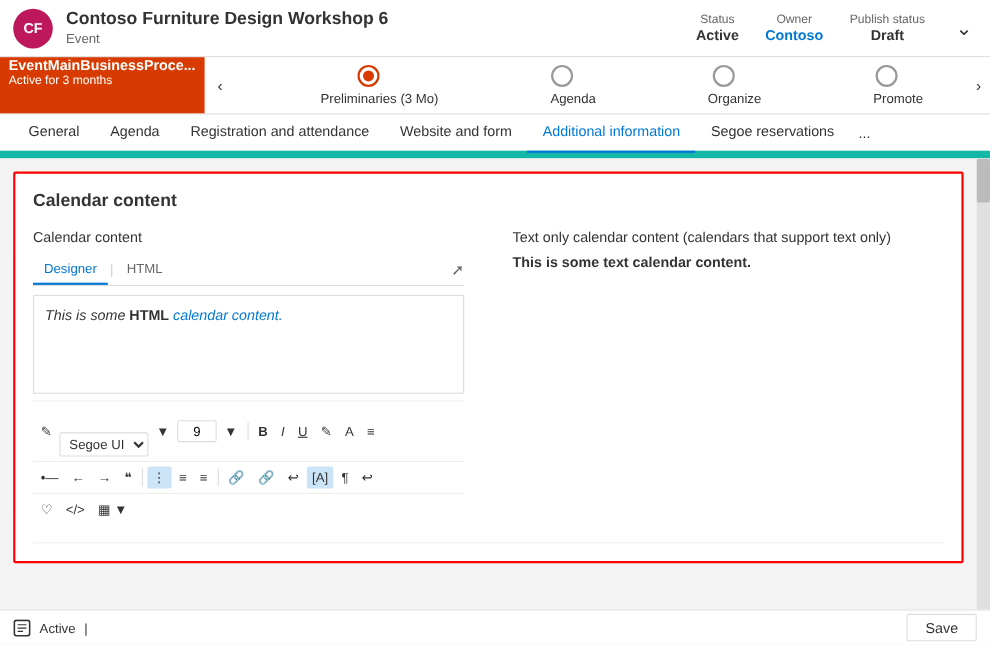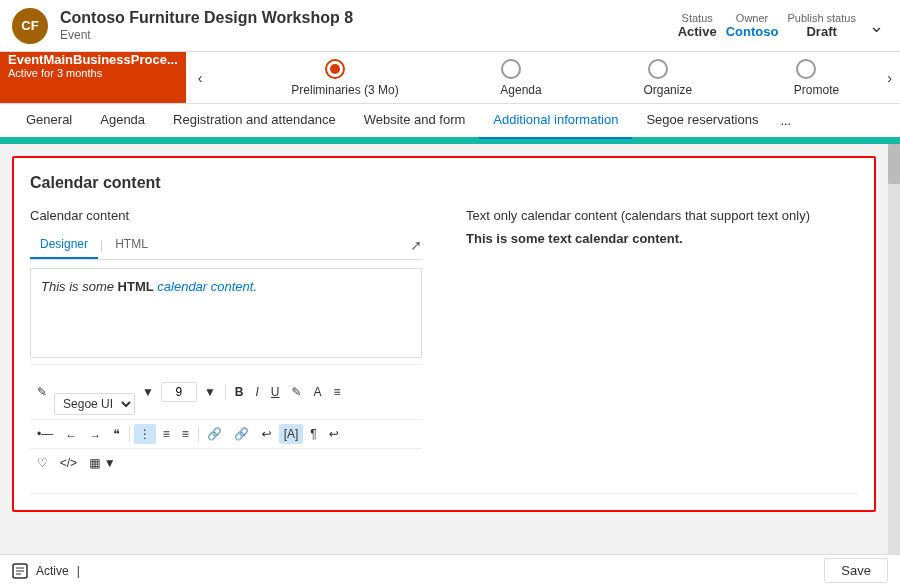--- a/index.html
+++ b/index.html
@@ -1,24 +1,24 @@
 <!DOCTYPE html>
 <html><head>
   <meta charset="utf-8">
   <style>
     * { box-sizing: border-box; margin: 0; padding: 0; }
     body { font-family: 'Segoe UI', sans-serif; font-size: 13px; background: #f3f3f3; color: #333; width: 900px; height: 586px; overflow: hidden; display: flex; flex-direction: column; }
 
     
     .header { background: white; display: flex; align-items: center; padding: 8px 12px; border-bottom: 1px solid #ddd; height: 52px; }
-    .avatar { width: 36px; height: 36px; background: #a16207; border-radius: 50%; display: flex; align-items: center; justify-content: center; color: white; font-weight: bold; font-size: 13px; margin-right: 12px; flex-shrink: 0; }
+    .avatar { width: 36px; height: 36px; background: #be185d; border-radius: 50%; display: flex; align-items: center; justify-content: center; color: white; font-weight: bold; font-size: 13px; margin-right: 12px; flex-shrink: 0; }
     .header-title { flex: 1; }
     .header-title h1 { font-size: 16px; font-weight: 600; color: #333; }
     .header-title span { font-size: 12px; color: #666; }
-    .header-right { display: flex; align-items: center; gap: 9px; justify-content: space-between; }
+    .header-right { display: flex; align-items: center; gap: 24px; justify-content: space-between; }
     .status-block { text-align: center; }
     .status-label { font-size: 11px; color: #666; }
     .status-value { font-size: 13px; font-weight: 600; color: #333; }
     .status-value.active { color: #333; }
     .status-value.owner { color: #0078d4; cursor: pointer; }
     .chevron-btn { background: none; border: none; cursor: pointer; font-size: 18px; color: #333; padding: 4px; }
 
     
     .stage-bar { background: white; display: flex; align-items: center; border-bottom: 1px solid #ddd; height: 52px; position: relative; }
     .stage-current { background: #d83b01; color: white; display: flex; align-items: flex-start; padding: 0 8px; height: 100%; min-width: 140px; position: relative; cursor: pointer; }
@@ -89,21 +89,21 @@
     .footer-left { display: flex; align-items: center; gap: 8px; font-size: 12px; color: #333; }
     .footer-icon { width: 16px; height: 16px; }
     .save-btn { background: white; border: 1px solid #ddd; padding: 4px 16px; font-size: 13px; cursor: pointer; color: #333; border-radius: 2px; }
   </style>
 </head>
 <body>
 
 <div class="header">
   <div class="avatar">CF</div>
   <div class="header-title">
-    <h1>Contoso Furniture Design Workshop 8</h1>
+    <h1>Contoso Furniture Design Workshop 6</h1>
     <span>Event</span>
   </div>
   <div class="header-right">
     <div class="status-block">
       <div class="status-label">Status</div>
       <div class="status-value active">Active</div>
     </div>
     <div class="status-block">
       <div class="status-label">Owner</div>
       <div class="status-value owner">Contoso</div>

